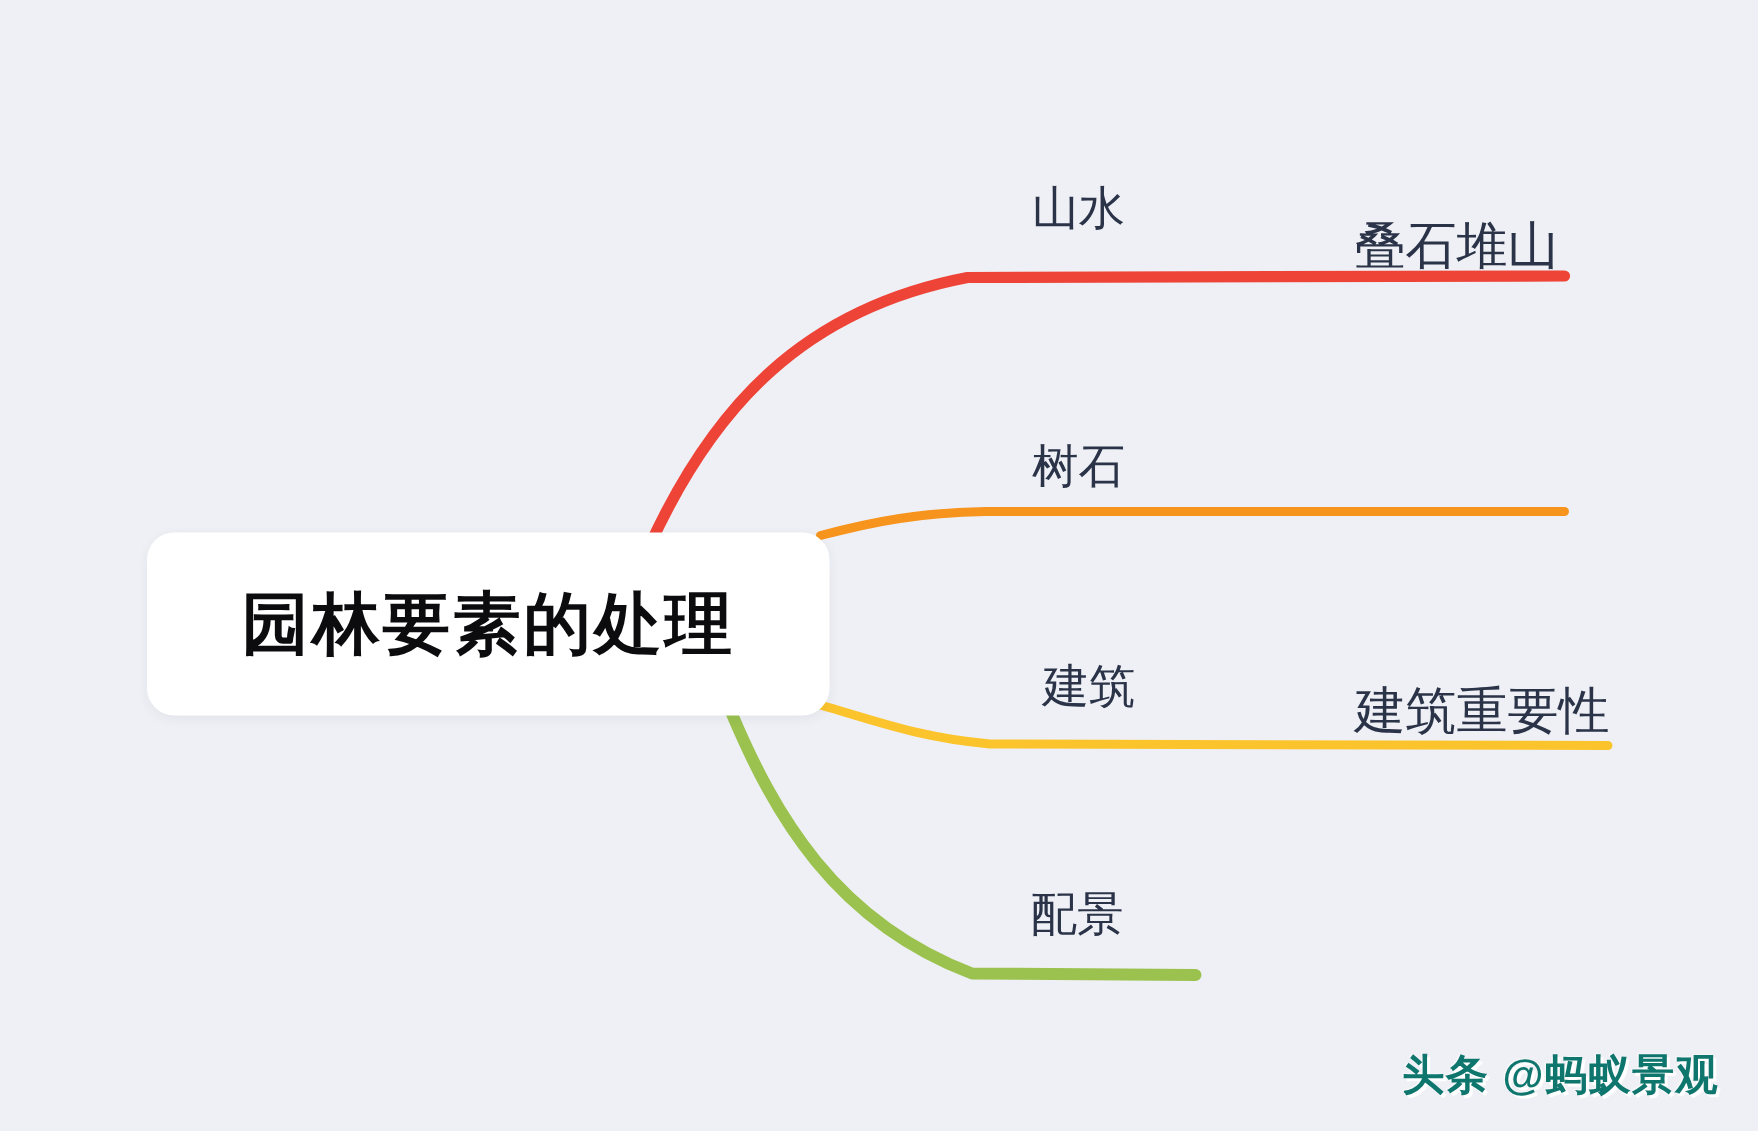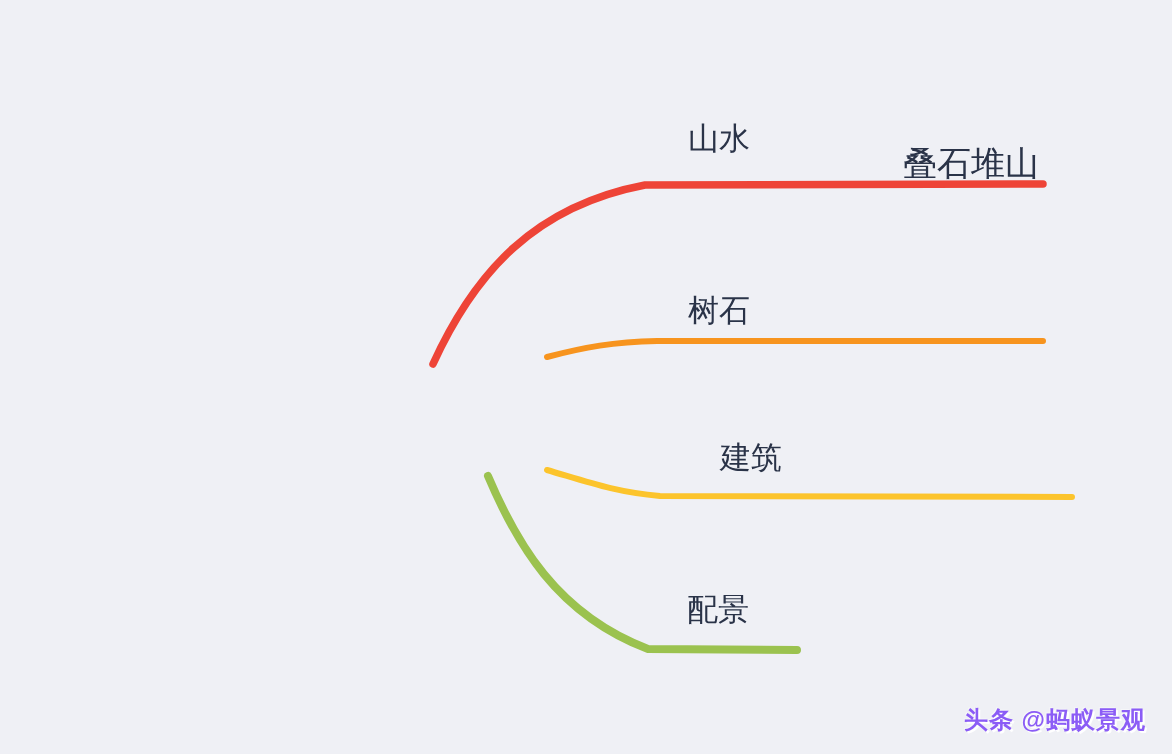--- a/index.html
+++ b/index.html
@@ -56,52 +56,56 @@
     font-family: Liberation Mono, monospace;
   }
   .lvl2 {
     font-size: 34px;
     font-weight: 400;
   }
   .lbl-shanshui { left: 688px; top: 118px; }
   .lbl-dieshi   { left: 903px; top: 141px; }
   .lbl-shushi   { left: 688px; top: 290px; }
   .lbl-zhiwu    { left: 903px; top: 297px; }
-  .lbl-jianzhu  { left: 720px; top: 437px; }
+  .lbl-jianzhu  { left: 695px; top: 437px; }
   .lbl-zhongyao { left: 903px; top: 451px; }
   .lbl-peijing  { left: 687px; top: 589px; }
   .watermark {
     position: absolute;
     right: 26px;
     bottom: 18px;
-    font-size: 24px;
+    font-size: 28px;
     font-weight: 700;
-    color: #8b5cf6;
+    color: #0f766e;
     letter-spacing: 1px;
     text-shadow: 2px 2px 0 rgba(255,255,255,0.95), -1px -1px 0 rgba(255,255,255,0.45);
     z-index: 4;
   }
 </style>
 </head>
 <body>
 
 <div class="canvas">
 
   <svg class="edges" viewBox="0 0 1172 754" fill="none" xmlns="http://www.w3.org/2000/svg">
     <path d="M 433 364 C 475 272, 535 206, 645 185 L 1043 184" stroke-width="7.5" stroke-linecap="round" stroke-linejoin="round" stroke="#ee4437"></path>
     <path d="M 547 357 C 585 347, 613 342, 657 341 L 1043 341" stroke-width="6" stroke-linecap="round" stroke-linejoin="round" stroke="#f7941e"></path>
     <path d="M 547 470 C 588 482, 615 492, 660 496 L 1072 497" stroke-width="6" stroke-linecap="round" stroke-linejoin="round" stroke="#fcc42c"></path>
     <path d="M 488 476 C 516 542, 556 614, 648 649 L 797 650" stroke-width="8" stroke-linecap="round" stroke-linejoin="round" stroke="#9bc24f"></path>
   </svg>
 
+  <div class="root-node">
+    <span class="title">园林要素的处理</span>
+  </div>
 
   <div class="label lvl1 lbl-shanshui">山水</div>
   <div class="label lvl2 lbl-dieshi">叠石堆山</div>
 
   <div class="label lvl1 lbl-shushi">树石</div>
 
   <div class="label lvl1 lbl-jianzhu">建筑</div>
+  <div class="label lvl2 lbl-zhongyao">建筑重要性</div>
 
   <div class="label lvl1 lbl-peijing">配景</div>
 
   <div class="watermark">头条 @蚂蚁景观</div>
 
 </div>
 
 </body></html>

